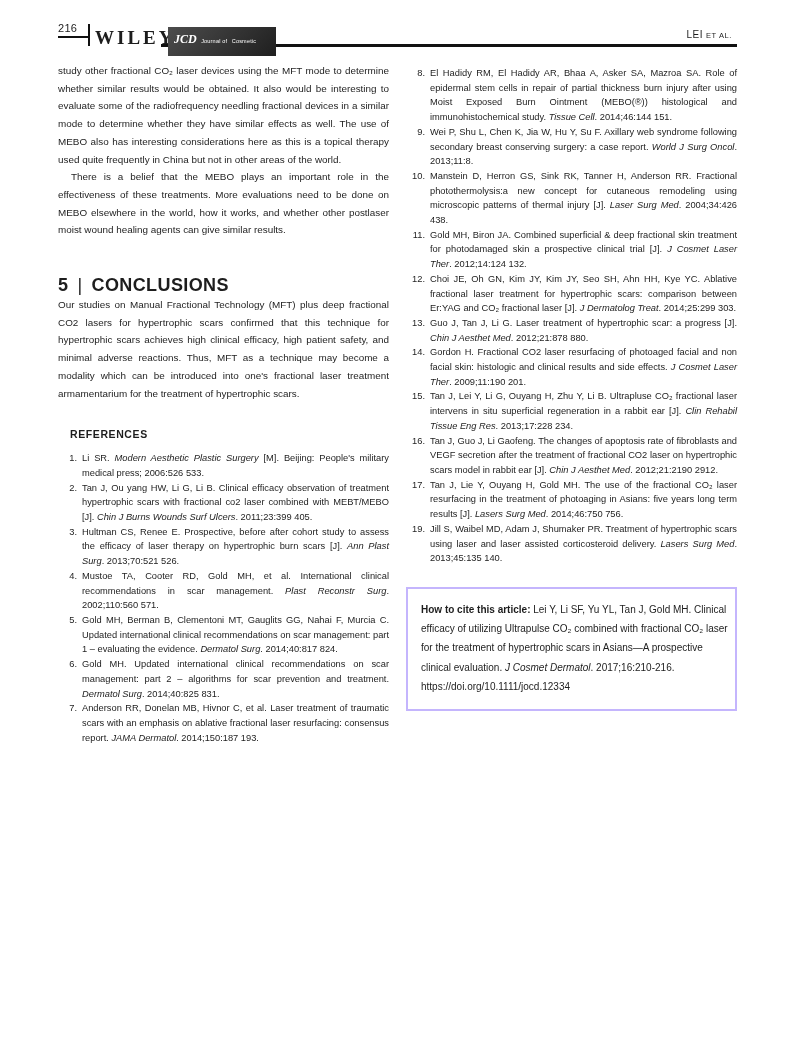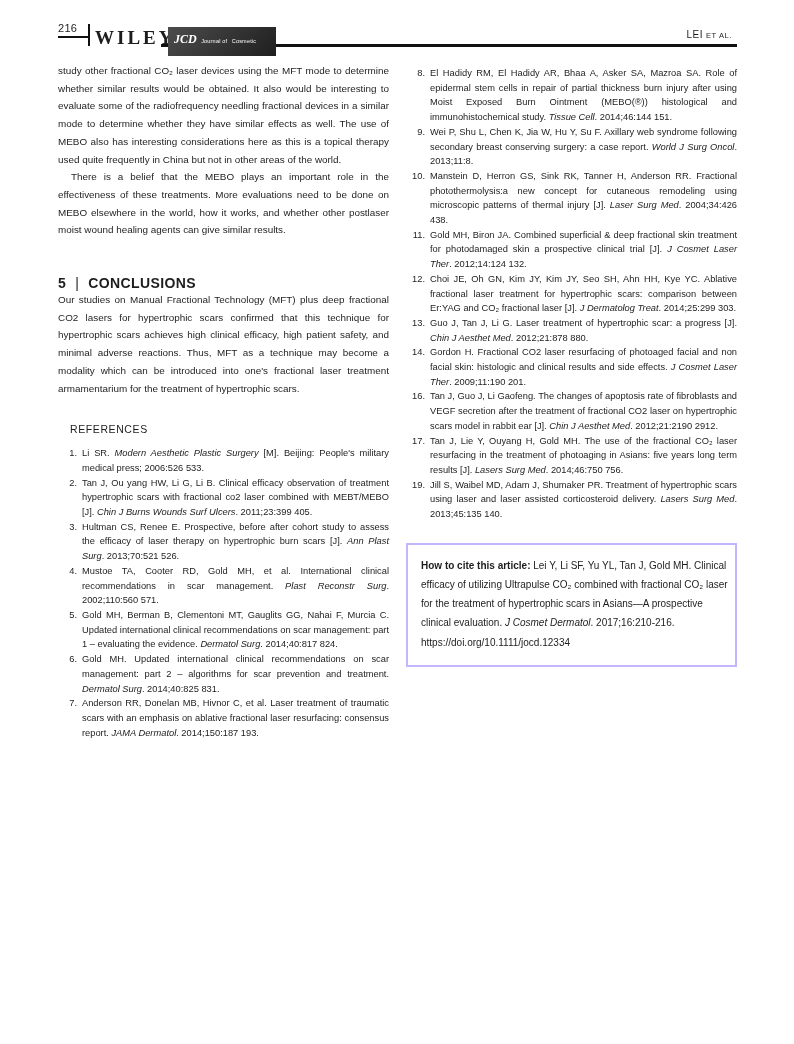--- a/index.html
+++ b/index.html
@@ -22,25 +22,25 @@
   .rhead{position:absolute;right:5px;top:7px;font-size:10px;letter-spacing:0.4px;}
   .rhead .suffix{font-size:7.5px;letter-spacing:0.6px;}
 
   
   .columns{position:absolute;left:58px;top:62px;width:679px;display:flex;gap:17px;}
   .col{width:331px;box-sizing:border-box;}
 
   p.body{margin:0;font-size:9.9px;line-height:17.7px;text-align:justify;}
   p.indent{text-indent:13px;}
 
-  .sec-heading{margin:36px 0 0 0;font-size:14px;font-weight:bold;letter-spacing:0.4px;}
+  .sec-heading{margin:36px 0 0 0;font-size:18px;font-weight:bold;letter-spacing:0.4px;}
   .sec-heading .pipe{margin:0 9px;font-weight:normal;}
   .concl{margin-top:13px;}
 
-  .refs-heading{margin:26px 0 11px 0;font-size:10.5px;font-weight:normal;letter-spacing:0.6px;padding-left:12px;}
+  .refs-heading{margin:26px 0 11px 0;font-size:10.5px;font-weight:bold;letter-spacing:0.6px;padding-left:12px;}
 
   .refs{font-size:9.3px;line-height:14.7px;text-align:justify;}
   .refs-right{margin-top:4px;}
   .ref{display:flex;}
   .ref-num{flex:none;width:19px;text-align:right;}
   .ref-text{flex:1;margin-left:5px;}
   .ref-text i{font-family:"Liberation Sans","DejaVu Sans",sans-serif;}
 
   
   .cite-box{margin-top:21px;border:2px solid #c4b5fd;padding:11px 3px 13px 13px;box-sizing:border-box;}
@@ -134,20 +134,24 @@
           </div>
           <div class="ref">
             <span class="ref-num">13.</span>
             <span class="ref-text"><span>Guo J, Tan J, Li G. Laser treatment of hypertrophic scar: a progress [J]. </span><i>Chin J Aesthet Med</i><span>. 2012;21:878 880.</span></span>
           </div>
           <div class="ref">
             <span class="ref-num">14.</span>
             <span class="ref-text"><span>Gordon H. Fractional CO2 laser resurfacing of photoaged facial and non facial skin: histologic and clinical results and side effects. </span><i>J Cosmet Laser Ther</i><span>. 2009;11:190 201.</span></span>
           </div>
           <div class="ref">
+            <span class="ref-num">15.</span>
+            <span class="ref-text"><span>Tan J, Lei Y, Li G, Ouyang H, Zhu Y, Li B. Ultrapluse CO₂ fractional laser intervens in situ superficial regeneration in a rabbit ear [J]. </span><i>Clin Rehabil Tissue Eng Res</i><span>. 2013;17:228 234.</span></span>
+          </div>
+          <div class="ref">
             <span class="ref-num">16.</span>
             <span class="ref-text"><span>Tan J, Guo J, Li Gaofeng. The changes of apoptosis rate of fibroblasts and VEGF secretion after the treatment of fractional CO2 laser on hypertrophic scars model in rabbit ear [J]. </span><i>Chin J Aesthet Med</i><span>. 2012;21:2190 2912.</span></span>
           </div>
           <div class="ref">
             <span class="ref-num">17.</span>
             <span class="ref-text"><span>Tan J, Lie Y, Ouyang H, Gold MH. The use of the fractional CO₂ laser resurfacing in the treatment of photoaging in Asians: five years long term results [J]. </span><i>Lasers Surg Med</i><span>. 2014;46:750 756.</span></span>
           </div>
           <div class="ref">
             <span class="ref-num">19.</span>
             <span class="ref-text"><span>Jill S, Waibel MD, Adam J, Shumaker PR. Treatment of hypertrophic scars using laser and laser assisted corticosteroid delivery. </span><i>Lasers Surg Med</i><span>. 2013;45:135 140.</span></span>

